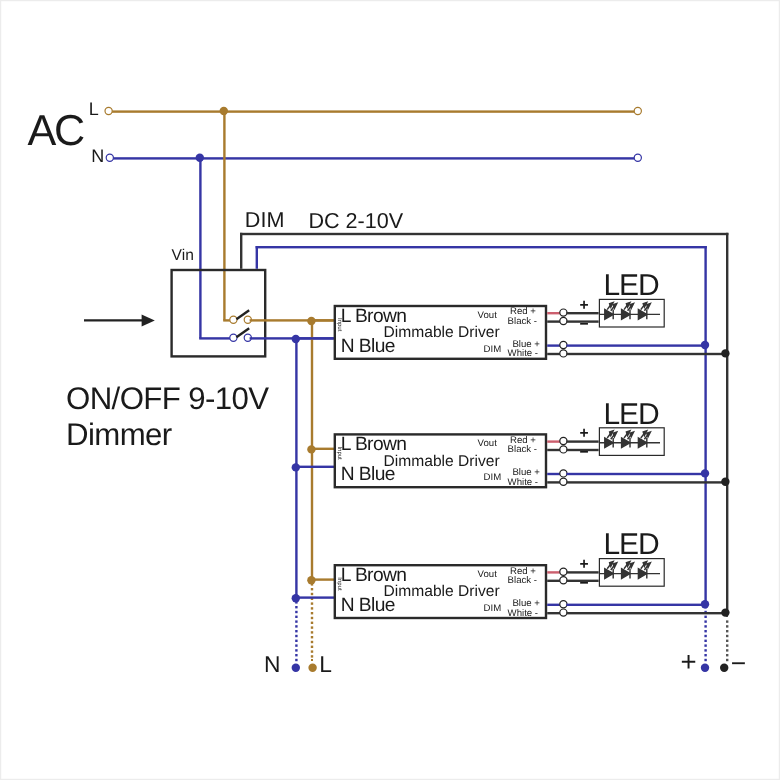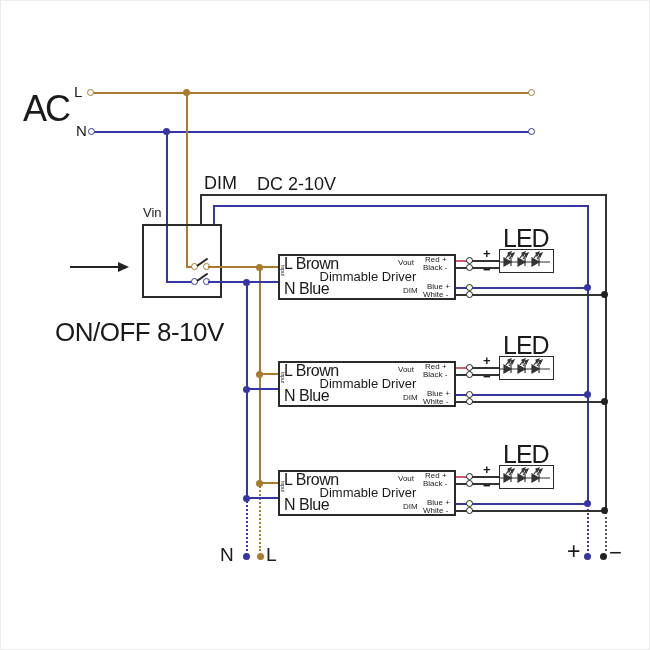--- a/index.html
+++ b/index.html
@@ -64,21 +64,22 @@
   <div class="oc blue" style="left:202px;top:277px;"></div>
   <div class="lever" style="left:196px;top:279px;"></div>
   <div class="wire-h brown" style="left:207px;top:265px;width:70px;"></div>
   <div class="wire-h blue" style="left:207px;top:280px;width:70px;"></div>
 
   <svg style="position:absolute;left:68px;top:259px;" width="62" height="14">
     <line x1="1" y1="7" x2="50" y2="7" stroke="#222" stroke-width="2"></line>
     <polygon points="49,2 60,7 49,12" fill="#222"></polygon>
   </svg>
 
-  <div class="lbl" style="left:54px;top:318px;font-size:26px;letter-spacing:-0.5px;">ON/OFF 8-10V</div>
+  <div class="lbl" style="left:54px;top:318px;font-size:26px;letter-spacing:-0.5px;">ON/OFF 9-10V</div>
+  <div class="lbl" style="left:54px;top:348px;font-size:26px;letter-spacing:-0.5px;">Dimmer</div>
 
   <div class="lbl" style="left:203px;top:173px;font-size:18px;">DIM</div>
   <div class="lbl" style="left:256px;top:174px;font-size:18px;">DC 2-10V</div>
   <div class="wire-v blk" style="left:199px;top:193px;height:30px;"></div>
   <div class="wire-h blk" style="left:199px;top:193px;width:407px;"></div>
   <div class="wire-v blk" style="left:604px;top:193px;height:318px;"></div>
   <div class="wire-v blue" style="left:212px;top:204px;height:19px;"></div>
   <div class="wire-h blue" style="left:212px;top:204px;width:376px;"></div>
   <div class="wire-v blue" style="left:586px;top:204px;height:300px;"></div>
 

